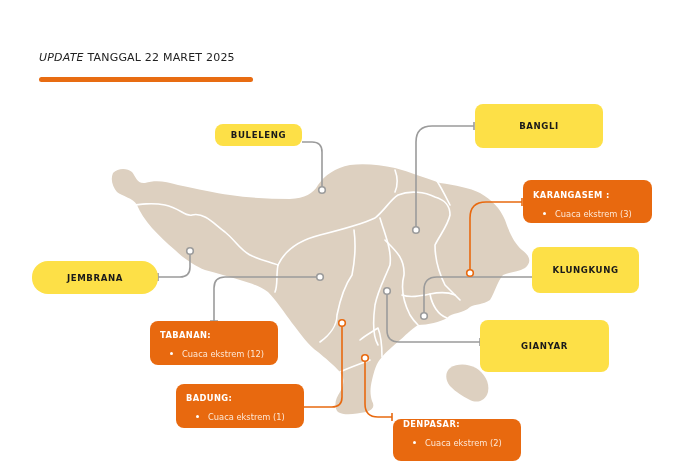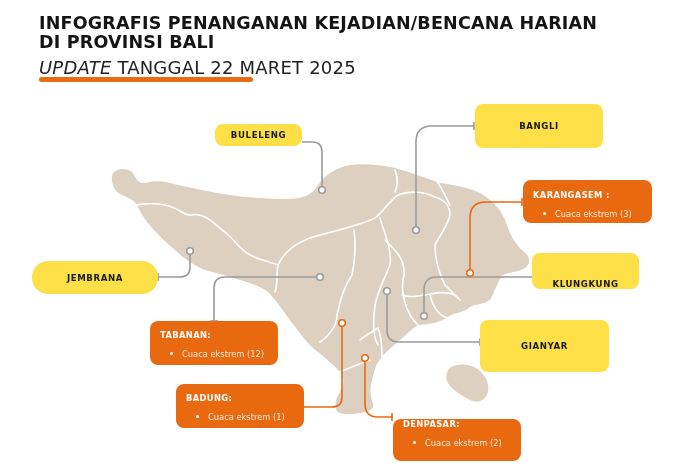--- a/index.html
+++ b/index.html
@@ -6,21 +6,21 @@
     body {
       width: 692px; height: 469px; background: #ffffff; position: relative; overflow: hidden;
       font-family: "Liberation Sans", sans-serif;
     }
     .title {
       position: absolute; left: 39px; top: 14px; margin: 0;
       font-family: "DejaVu Sans", sans-serif; font-weight: bold; font-size: 17.5px;
       line-height: 19px; color: #141414; letter-spacing: 0.2px;
     }
     .subtitle {
-      position: absolute; left: 39px; top: 57px; font-size: 18px; color: #222; letter-spacing: 0.2px;
+      position: absolute; left: 39px; top: 51px; font-size: 11px; color: #222; letter-spacing: 0.2px;
       font-family: "DejaVu Sans", sans-serif;
     }
     .subtitle em { font-style: italic; }
     .underline {
       position: absolute; left: 39px; top: 77px; width: 214px; height: 5px; border-radius: 3px;
       background: #e86c12;
     }
     svg.map { position: absolute; left: 0; top: 0; }
     .box {
       position: absolute; border-radius: 8px; box-sizing: border-box;
@@ -35,22 +35,21 @@
     }
     .box.orange .name { font-weight: bold; font-size: 8.3px; letter-spacing: 0.4px; line-height: 11px; }
     .box.orange ul { margin: 8px; padding: 0; list-style: none; }
     .box.orange li { font-size: 8.3px; line-height: 11px; color: #fde8d6; }
     .box.orange li .dot { display: inline-block; width: 3px; height: 3px; border-radius: 50%; background: #fff; margin: 0 9px 2px 2px; vertical-align: middle; }
   </style>
 </head>
 <body>
 
 <h1 class="title">
-  <span>INFOGRAFIS PENANGANAN KEJADIAN/BENCANA HARIAN</span><br>
-  <span>DI PROVINSI BALI</span>
+  <br>
 </h1>
 <div class="subtitle"><em>UPDATE</em><span> TANGGAL 22 MARET 2025</span></div>
 <div class="underline"></div>
 
 <svg class="map" width="692" height="469" viewBox="0 0 692 469">
 
   <path fill="#ddd0c0" d="
     M113,173 C118,168 127,168 132,172 C136,177 137,184 145,183 C155,180 165,181 178,185
     C198,189 215,193 230,195 C250,198 270,199 290,199 C305,198 313,194 318,185
     C325,175 335,168 350,165 C365,163 380,165 395,168 C410,172 425,178 440,183
@@ -131,21 +130,21 @@
 
 <div class="box grey" style="left:215px;top:124px;width:87px;height:22px;">
   <span>BULELENG</span>
 </div>
 <div class="box grey" style="left:475px;top:104px;width:128px;height:44px;">
   <span>BANGLI</span>
 </div>
 <div class="box grey" style="left:32px;top:261px;width:126px;height:33px;border-radius:16px;">
   <span>JEMBRANA</span>
 </div>
-<div class="box grey" style="left:532px;top:253px;width:107px;height:36px;align-items:flex-end;">
+<div class="box grey" style="left:532px;top:247px;width:107px;height:46px;">
   <span>KLUNGKUNG</span>
 </div>
 <div class="box grey" style="left:480px;top:320px;width:129px;height:52px;">
   <span>GIANYAR</span>
 </div>
 
 <div class="box orange" style="left:523px;top:180px;width:129px;height:43px;padding-top:10px;">
   <div class="name">KARANGASEM :</div>
   <ul>
     <li><span class="dot"></span><span>Cuaca ekstrem (3)</span></li>

